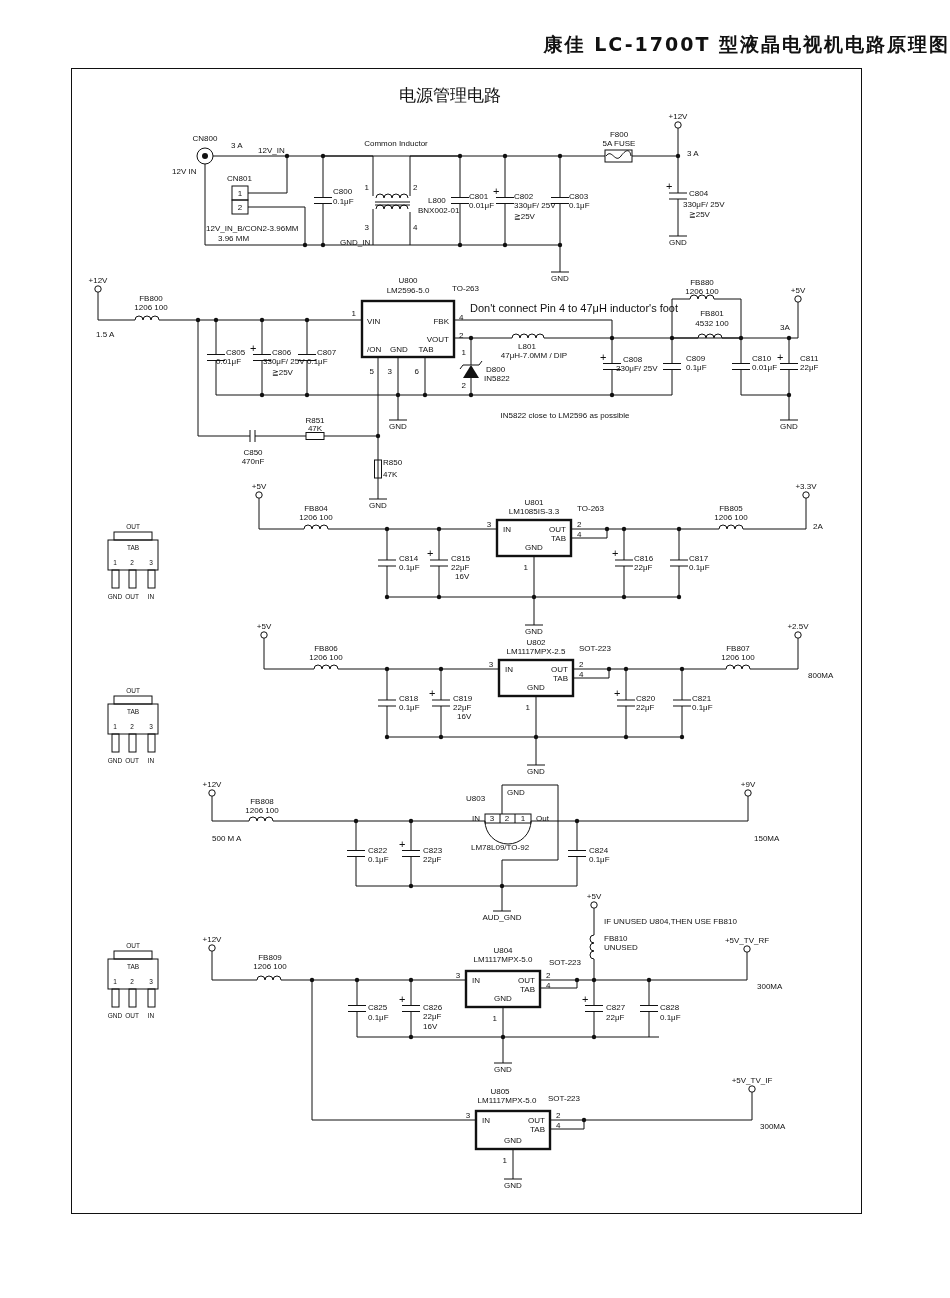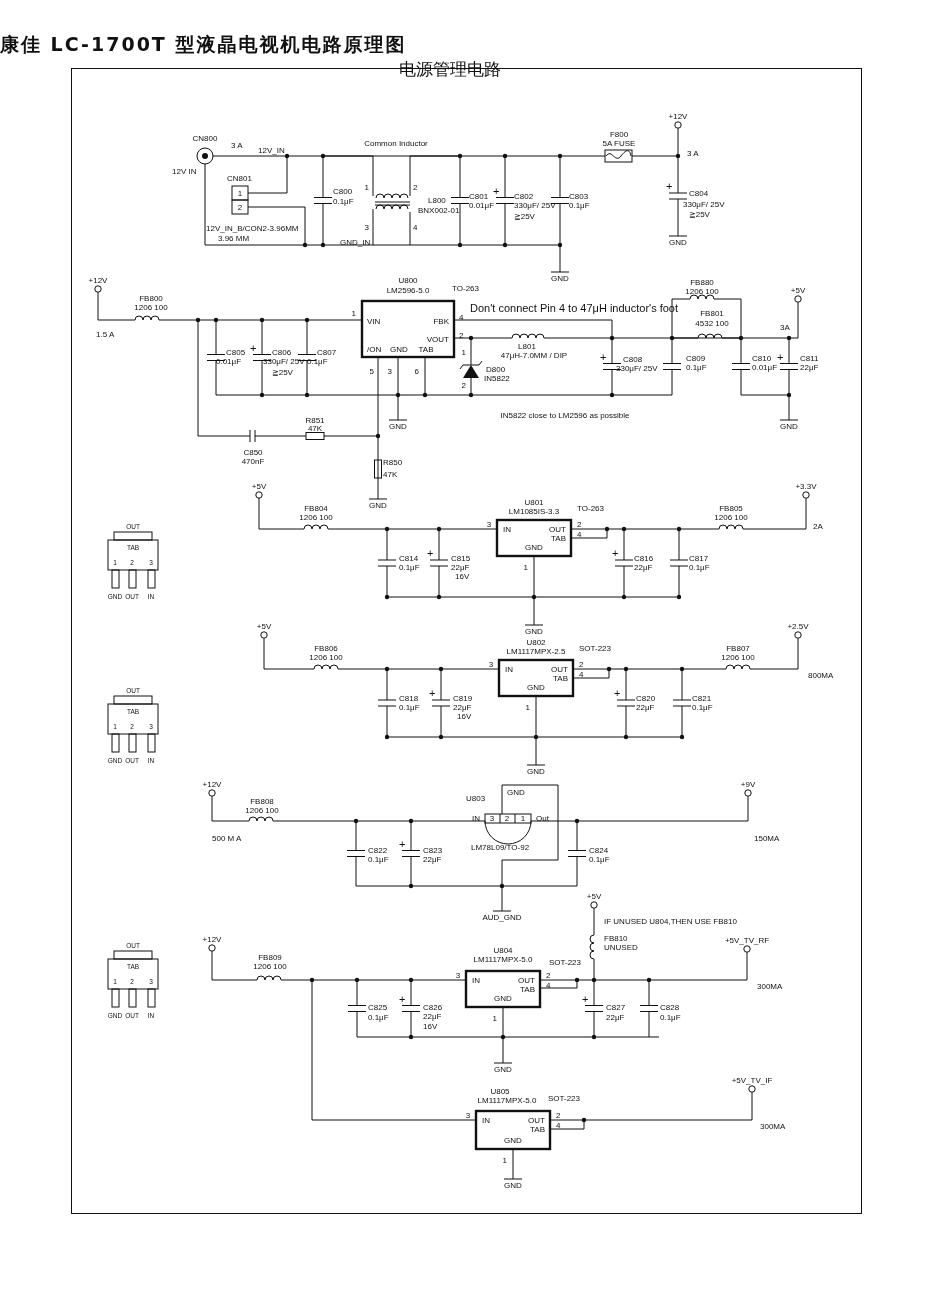--- a/index.html
+++ b/index.html
@@ -1,23 +1,23 @@
 <!DOCTYPE html>
 <html><head>
 <meta charset="utf-8">
 <style>
   html, body { margin: 0; padding: 0; background: #ffffff; }
   body { width: 950px; height: 1298px; position: relative; overflow: hidden;
          font-family: "Liberation Sans", sans-serif; color: #111; }
-  .doc-title { position: absolute; left: 0; top: 32px; width: 950px; text-align: left;
+  .doc-title { position: absolute; left: 0; top: 32px; width: 950px; text-align: right;
                font-size: 19px; font-weight: bold; letter-spacing: 2px;
                font-family: "DejaVu Sans", sans-serif; }
   .frame { position: absolute; left: 71px; top: 68px; width: 791px; height: 1146px;
            border: 1.6px solid #111; box-sizing: border-box; }
-  .section-title { position: absolute; left: 0; top: 58px; width: 900px; text-align: center;
+  .section-title { position: absolute; left: 0; top: 84px; width: 900px; text-align: center;
                    font-size: 17px; font-family: "DejaVu Sans", sans-serif; }
   svg#schem { position: absolute; left: 0; top: 0; }
   svg text { font-family: "Liberation Sans", sans-serif; font-size: 8px; fill: #111; }
   svg .lbl-big { font-size: 11px; }
   svg .tiny { font-size: 6.5px; }
   .w { stroke: #111; stroke-width: 1; fill: none; }
   .wb { stroke: #111; stroke-width: 2.4; fill: #fff; }
   .dot { fill: #111; }
 </style>
 </head>

